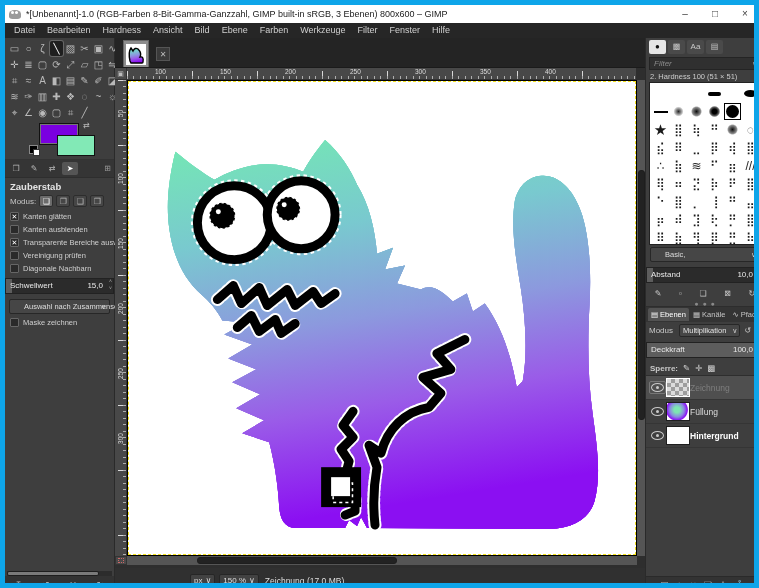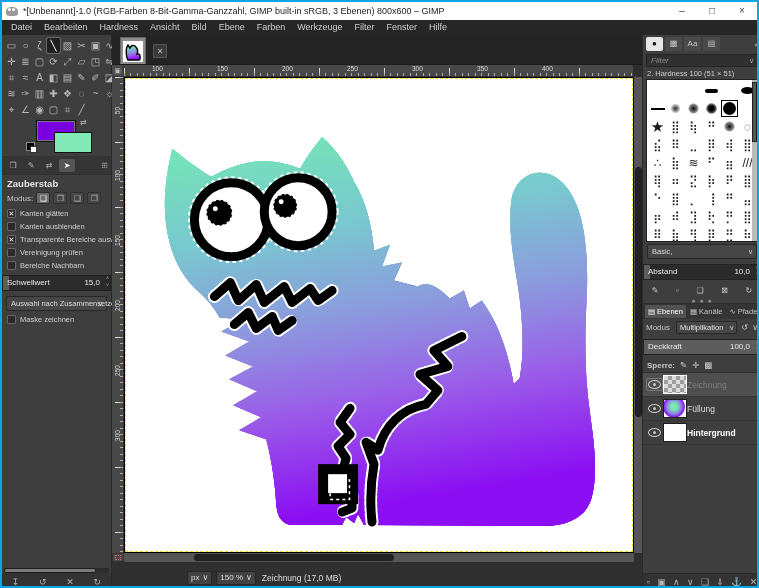--- a/index.html
+++ b/index.html
@@ -1,17 +1,17 @@
 <!DOCTYPE html>
 <html><head>
 <meta charset="utf-8">
 <style>
   * { margin:0; padding:0; box-sizing:border-box; font-family:"Liberation Sans", sans-serif; }
   html,body { background:#111; }
-  #win { position:relative; width:759px; height:588px; background:#0369a1; overflow:hidden; border:2px solid #0ea5e9; }
+  #win { position:relative; width:759px; height:588px; background:#0369a1; overflow:hidden; border:5px solid #0ea5e9; }
 
   
   #titlebar { position:absolute; left:0; top:0; width:759px; height:18px; background:#fff; display:flex; align-items:center; padding:0 4px; }
   #wilber { width:12px; height:9px; background:#9a9a9a; border-radius:45% 45% 30% 30%; position:relative; margin-right:5px; }
   #wilber::after { content:""; position:absolute; left:2px; top:1px; width:3px; height:3px; background:#fff; border-radius:50%; box-shadow:4px 0 0 #fff; }
   #title-text { font-size:9px; color:#1a1a1a; white-space:nowrap; overflow:hidden; flex:1; }
   .winctl { width:30px; text-align:center; color:#444; font-size:10px; line-height:18px; }
 
   
   #menubar { position:absolute; left:0; top:18px; width:759px; height:15px; background:#262626; display:flex; align-items:center; padding-left:3px; }
@@ -39,21 +39,21 @@
   .mode-btn.active { background:#6b6b6b; color:#fff; }
   .checkrow { display:flex; align-items:center; gap:4px; padding:2px 5px; }
   .cb { width:9px; height:9px; background:#2a2a2a; border:1px solid #666; border-radius:1px; font-size:7px; color:#fff; line-height:8px; text-align:center; flex:none; }
   .checkrow .clab { font-size:7.5px; color:#cfcfcf; white-space:nowrap; }
   .slider { position:relative; height:16px; background:#2b2b2b; border:1px solid #222; margin:3px 0; overflow:hidden; }
   .sfill { position:absolute; left:0; top:0; bottom:0; background:#5d5d5d; }
   .slab { position:absolute; left:4px; top:0; font-size:8px; color:#e8e8e8; line-height:13px; }
   .sval { position:absolute; right:10px; top:0; font-size:8px; color:#e8e8e8; line-height:13px; }
   .spin { position:absolute; right:1px; top:-1px; font-size:5px; color:#aaa; line-height:7px; text-align:center; }
   .dropdown { position:relative; height:15px; background:#464646; border:1px solid #272727; border-radius:2px; margin:2px 4px; }
-  .dropdown .dtext { position:absolute; left:4px; top:0; font-size:7.5px; color:#ddd; line-height:14px; white-space:nowrap; }
+  .dropdown .dtext { position:absolute; left:14px; top:0; font-size:7.5px; color:#ddd; line-height:14px; white-space:nowrap; }
   .dropdown .darr { position:absolute; right:3px; top:0; font-size:7px; color:#ccc; line-height:14px; }
   #lopt-spacer { flex:1; }
   #lopt-scroll { height:5px; background:#2c2c2c; margin:0 2px; }
   #lopt-scroll .thumb { height:5px; width:88%; background:#7a7a7a; border-radius:2px; }
   #lopt-buttons { height:17px; background:#333; display:flex; justify-content:space-around; align-items:center; }
   #lopt-buttons .ibtn { color:#b5b5b5; font-size:9px; }
 
   
   #canvas-col { position:absolute; left:110px; top:33px; width:530px; height:555px; background:#2e2e2e; }
   #tabstrip { height:30px; background:#242424; border-bottom:1px solid #1b1b1b; display:flex; align-items:flex-end; padding-left:8px; gap:7px; }
@@ -238,21 +238,21 @@
         <div class="checkrow">
           <div class="cb">✕</div>
           <div class="clab">Transparente Bereiche auswählen</div>
         </div>
         <div class="checkrow">
           <div class="cb"></div>
           <div class="clab">Vereinigung prüfen</div>
         </div>
         <div class="checkrow">
           <div class="cb"></div>
-          <div class="clab">Bereiche Nachbarn</div>
+          <div class="clab">Diagonale Nachbarn</div>
         </div>
       </div>
     <div class="slider">
       <div class="sfill" style="width:6%"></div>
       <span class="slab">Schwellwert</span>
       <span class="sval">15,0</span>
       <span class="spin">˄<br>˅</span>
     </div>
     <div class="dropdown">
       <span class="dtext">Auswahl nach Zusammensetzen</span>

